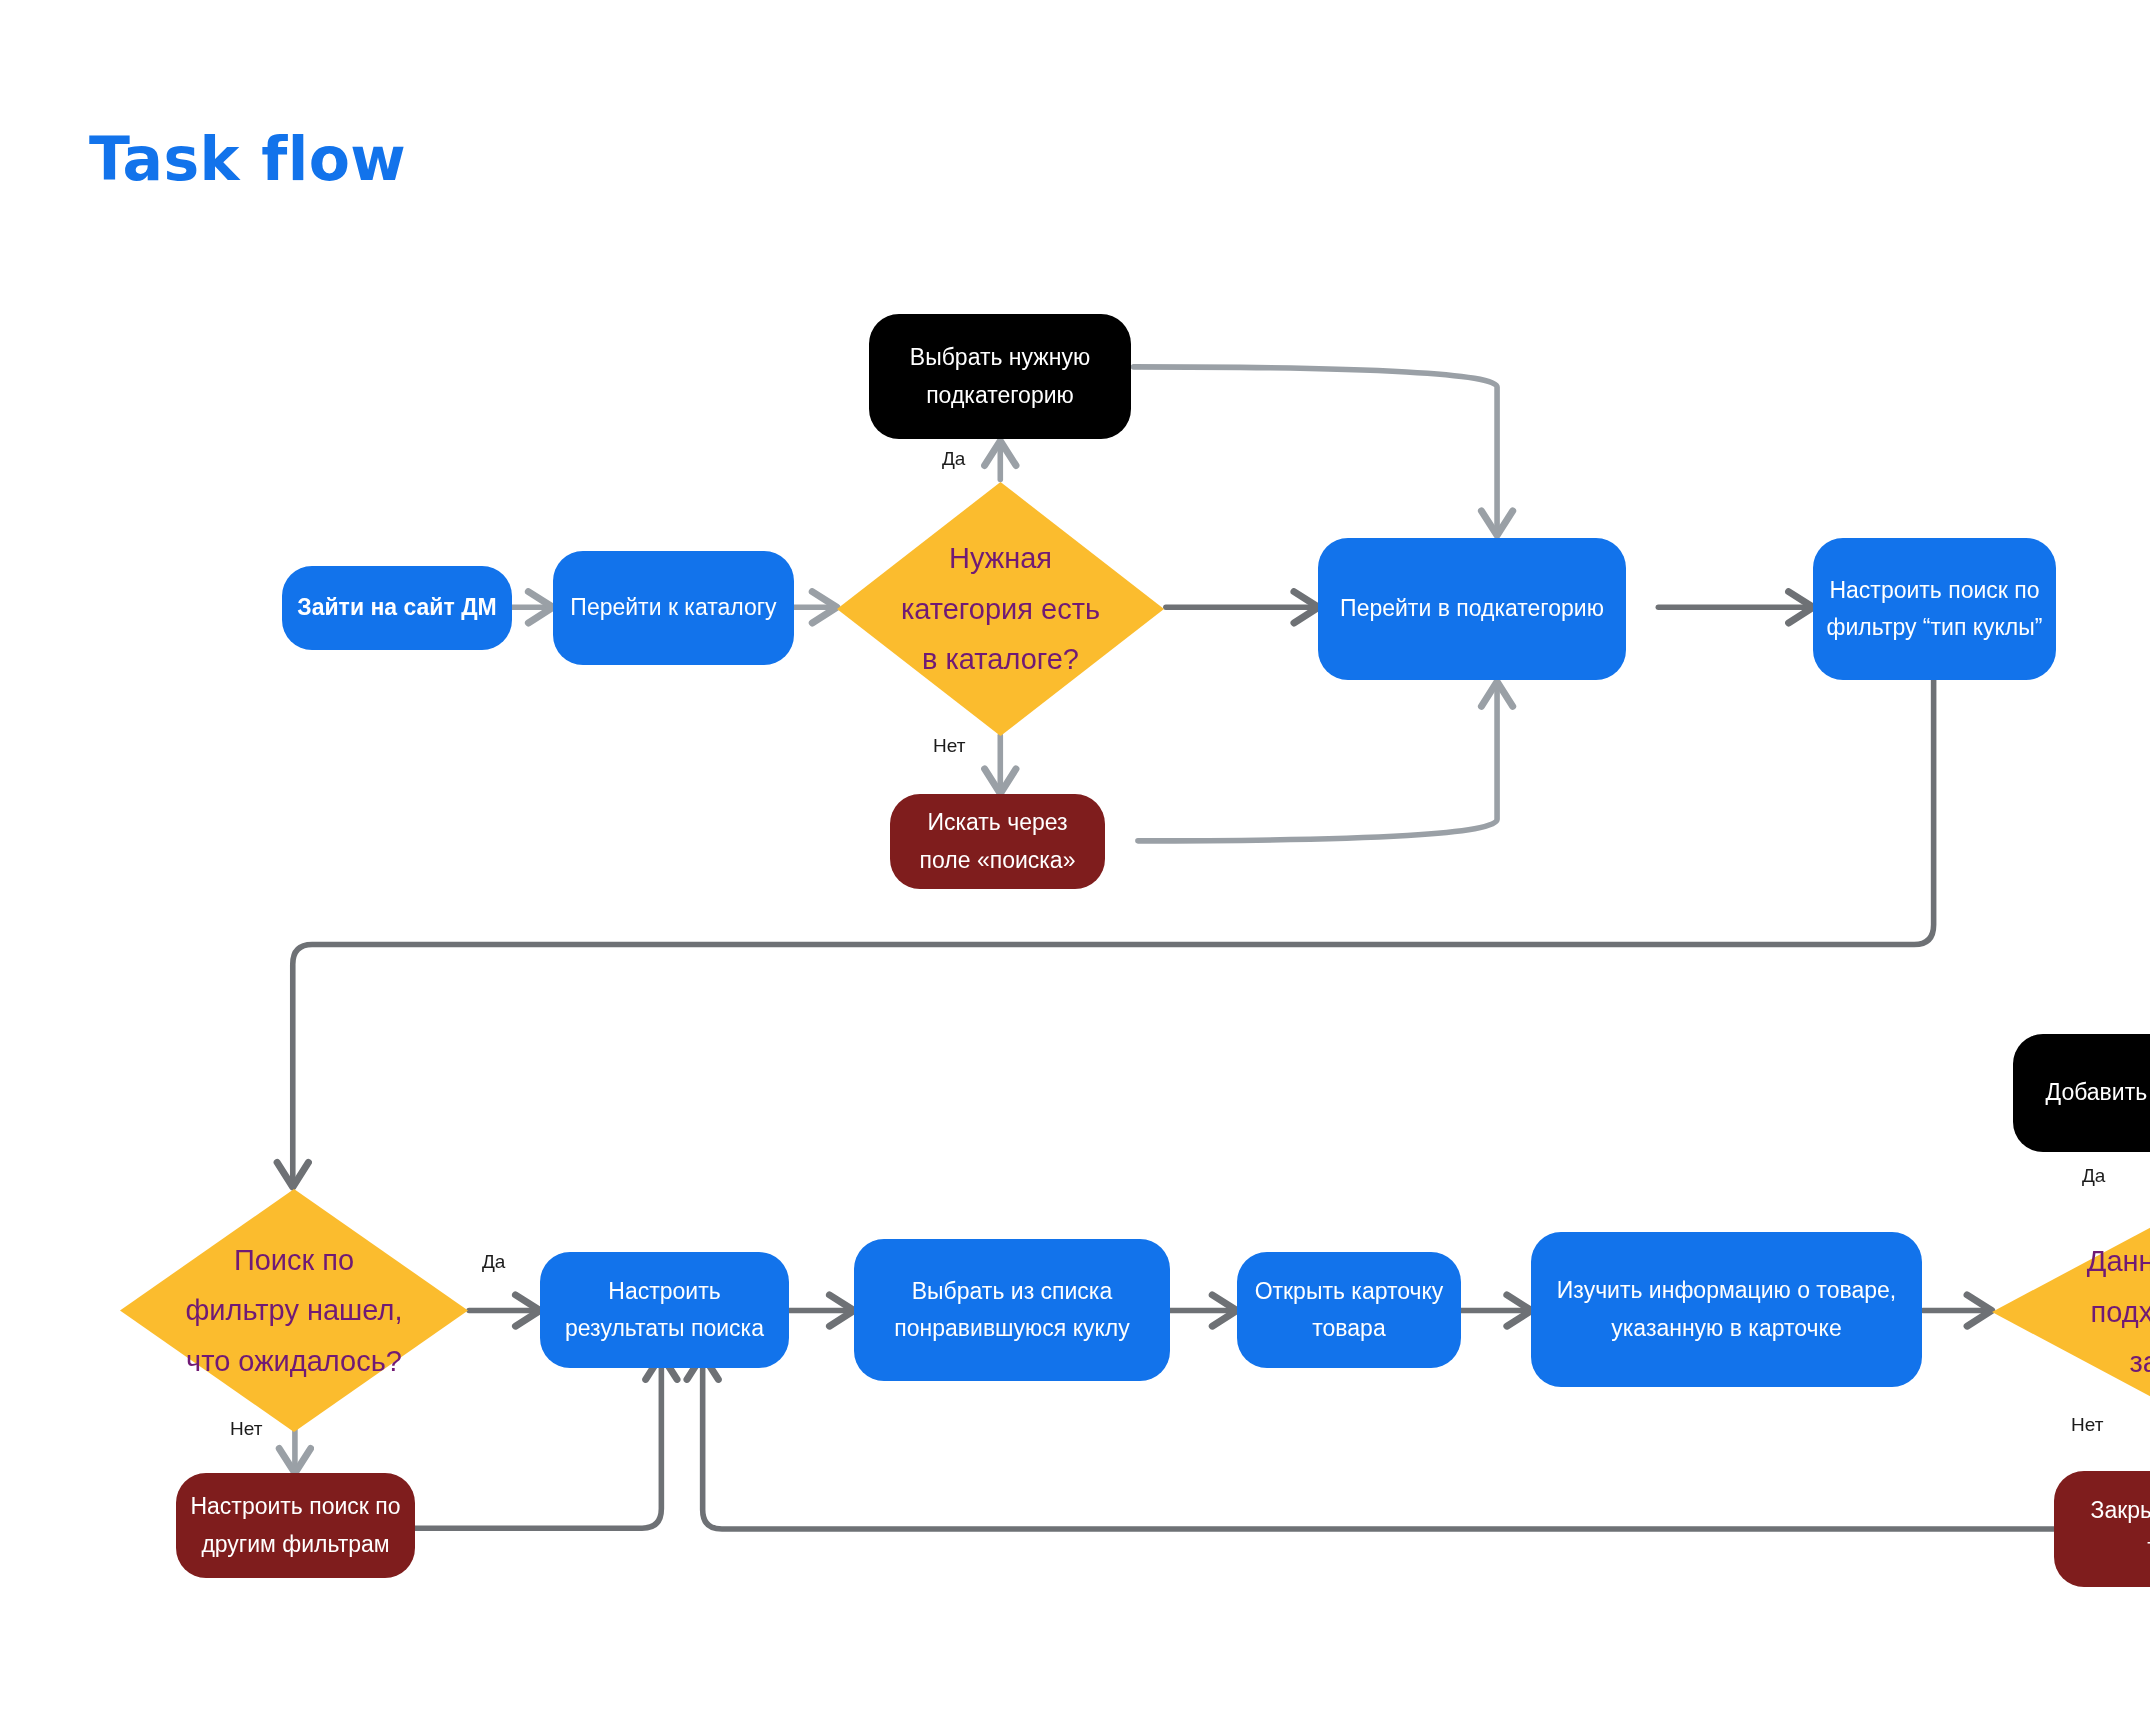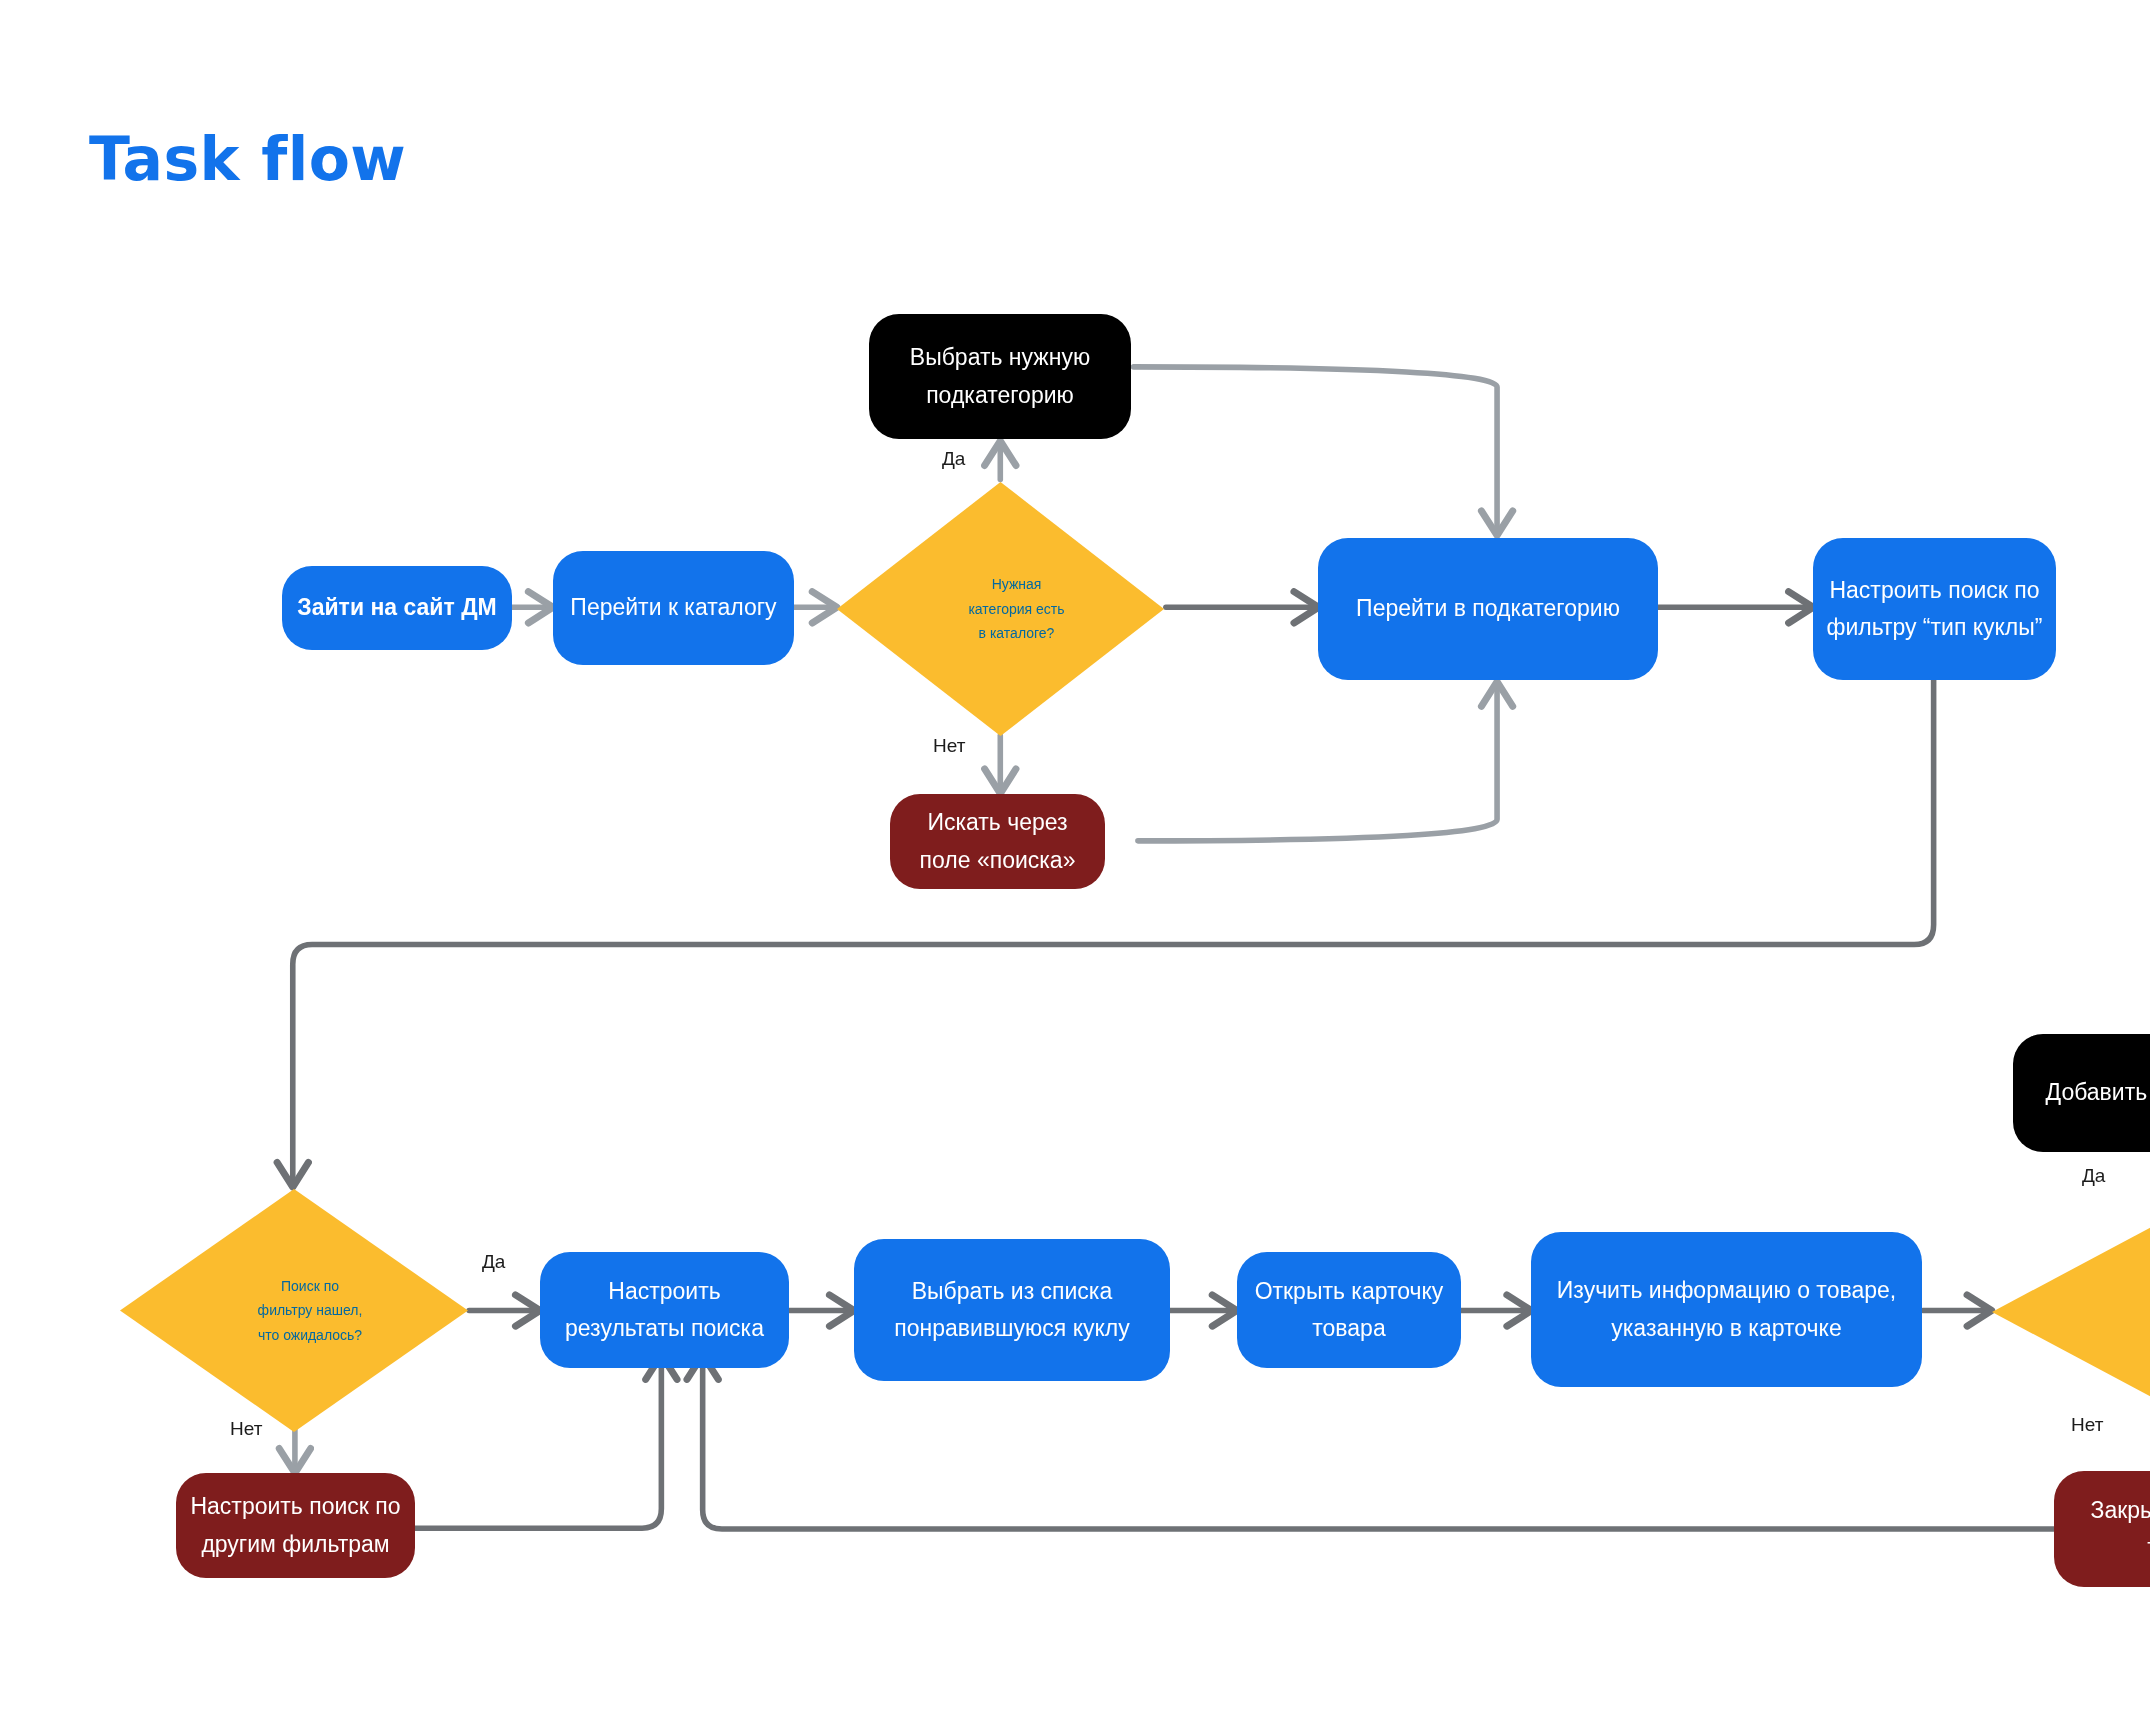--- a/index.html
+++ b/index.html
@@ -37,24 +37,24 @@
 
   
   .diamond{position:absolute;}
   .diamond .shape{
     position:absolute;left:0;top:0;width:100%;height:100%;
     background:#FBBC2E;
     clip-path:polygon(50% 0%,100% 50%,50% 100%,0% 50%);
     border-radius:11.2px;
   }
   .diamond .dtext{
-    position:absolute;left:16px;top:0;width:100%;height:100%;
+    position:absolute;left:0;top:0;width:100%;height:100%;
     display:flex;align-items:center;justify-content:center;
-    text-align:center;color:#0369a1;
-    font-size:14px;line-height:1.74;white-space:pre-line;
+    text-align:center;color:#701a75;
+    font-size:29px;line-height:1.74;white-space:pre-line;
   }
 
   
   .elabel{
     position:absolute;color:#1b1b1b;font-size:19px;line-height:1;
     white-space:nowrap;
   }
 </style>
 </head>
 <body>
@@ -134,21 +134,21 @@
 категория есть
 в каталоге?</div>
   </div>
 
   <div class="node green" style="left:869px;top:314px;width:262px;height:125px;">Выбрать нужную
 подкатегорию</div>
 
   <div class="node red" style="left:890px;top:794px;width:215px;height:95px;">Искать через
 поле «поиска»</div>
 
-  <div class="node blue" style="left:1318px;top:538px;width:340px;height:142px;">Перейти в подкатегорию</div>
+  <div class="node blue" style="left:1318px;top:538px;width:308px;height:142px;">Перейти в подкатегорию</div>
 
   <div class="node blue" style="left:1813px;top:538px;width:243px;height:142px;">Настроить поиск по
 фильтру “тип куклы”</div>
 
   <div class="diamond" style="left:120px;top:1189px;width:348px;height:243px;">
     <div class="shape"></div>
     <div class="dtext">Поиск по
 фильтру нашел,
 что ожидалось?</div>
   </div>

